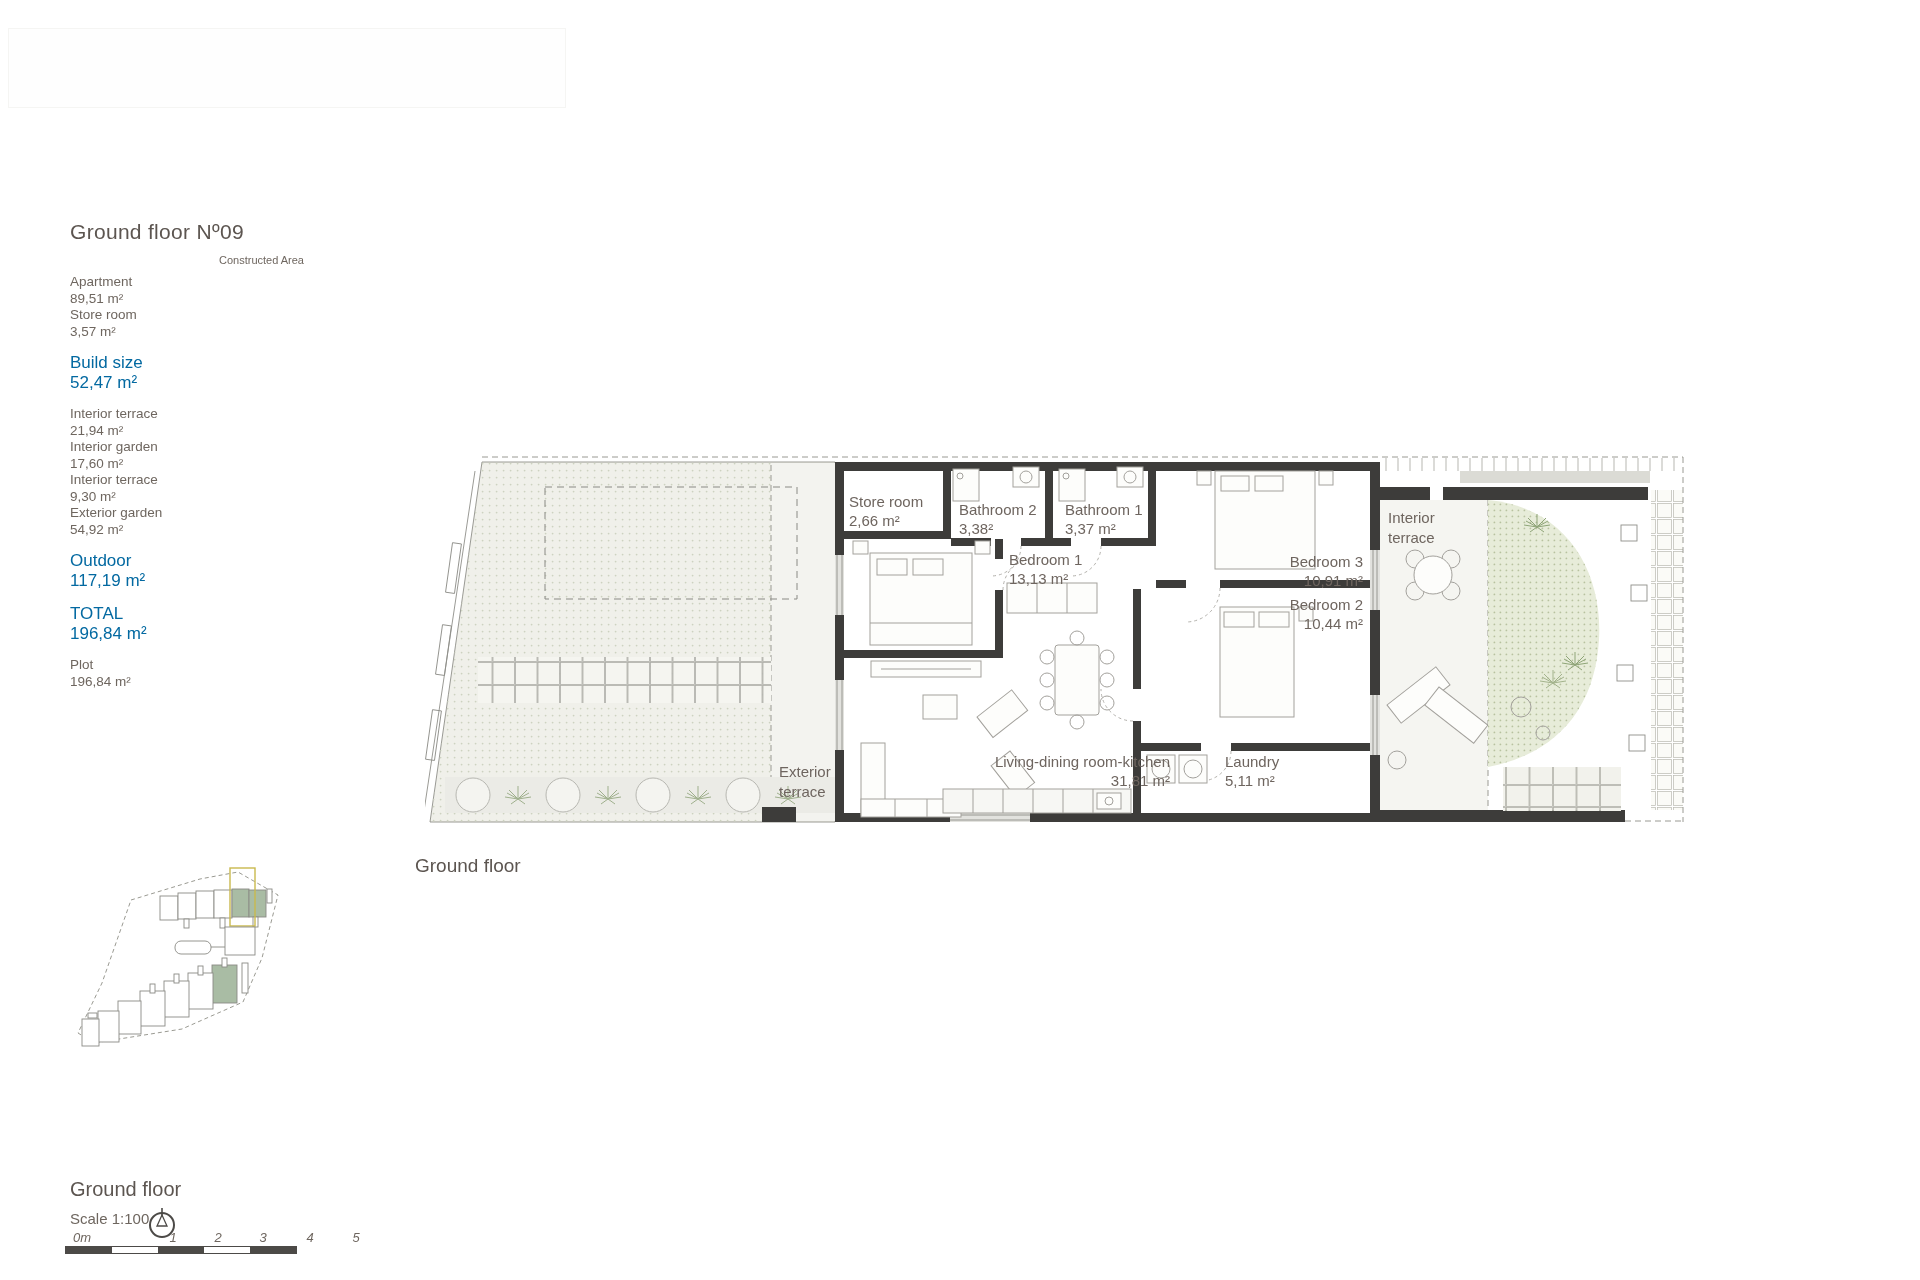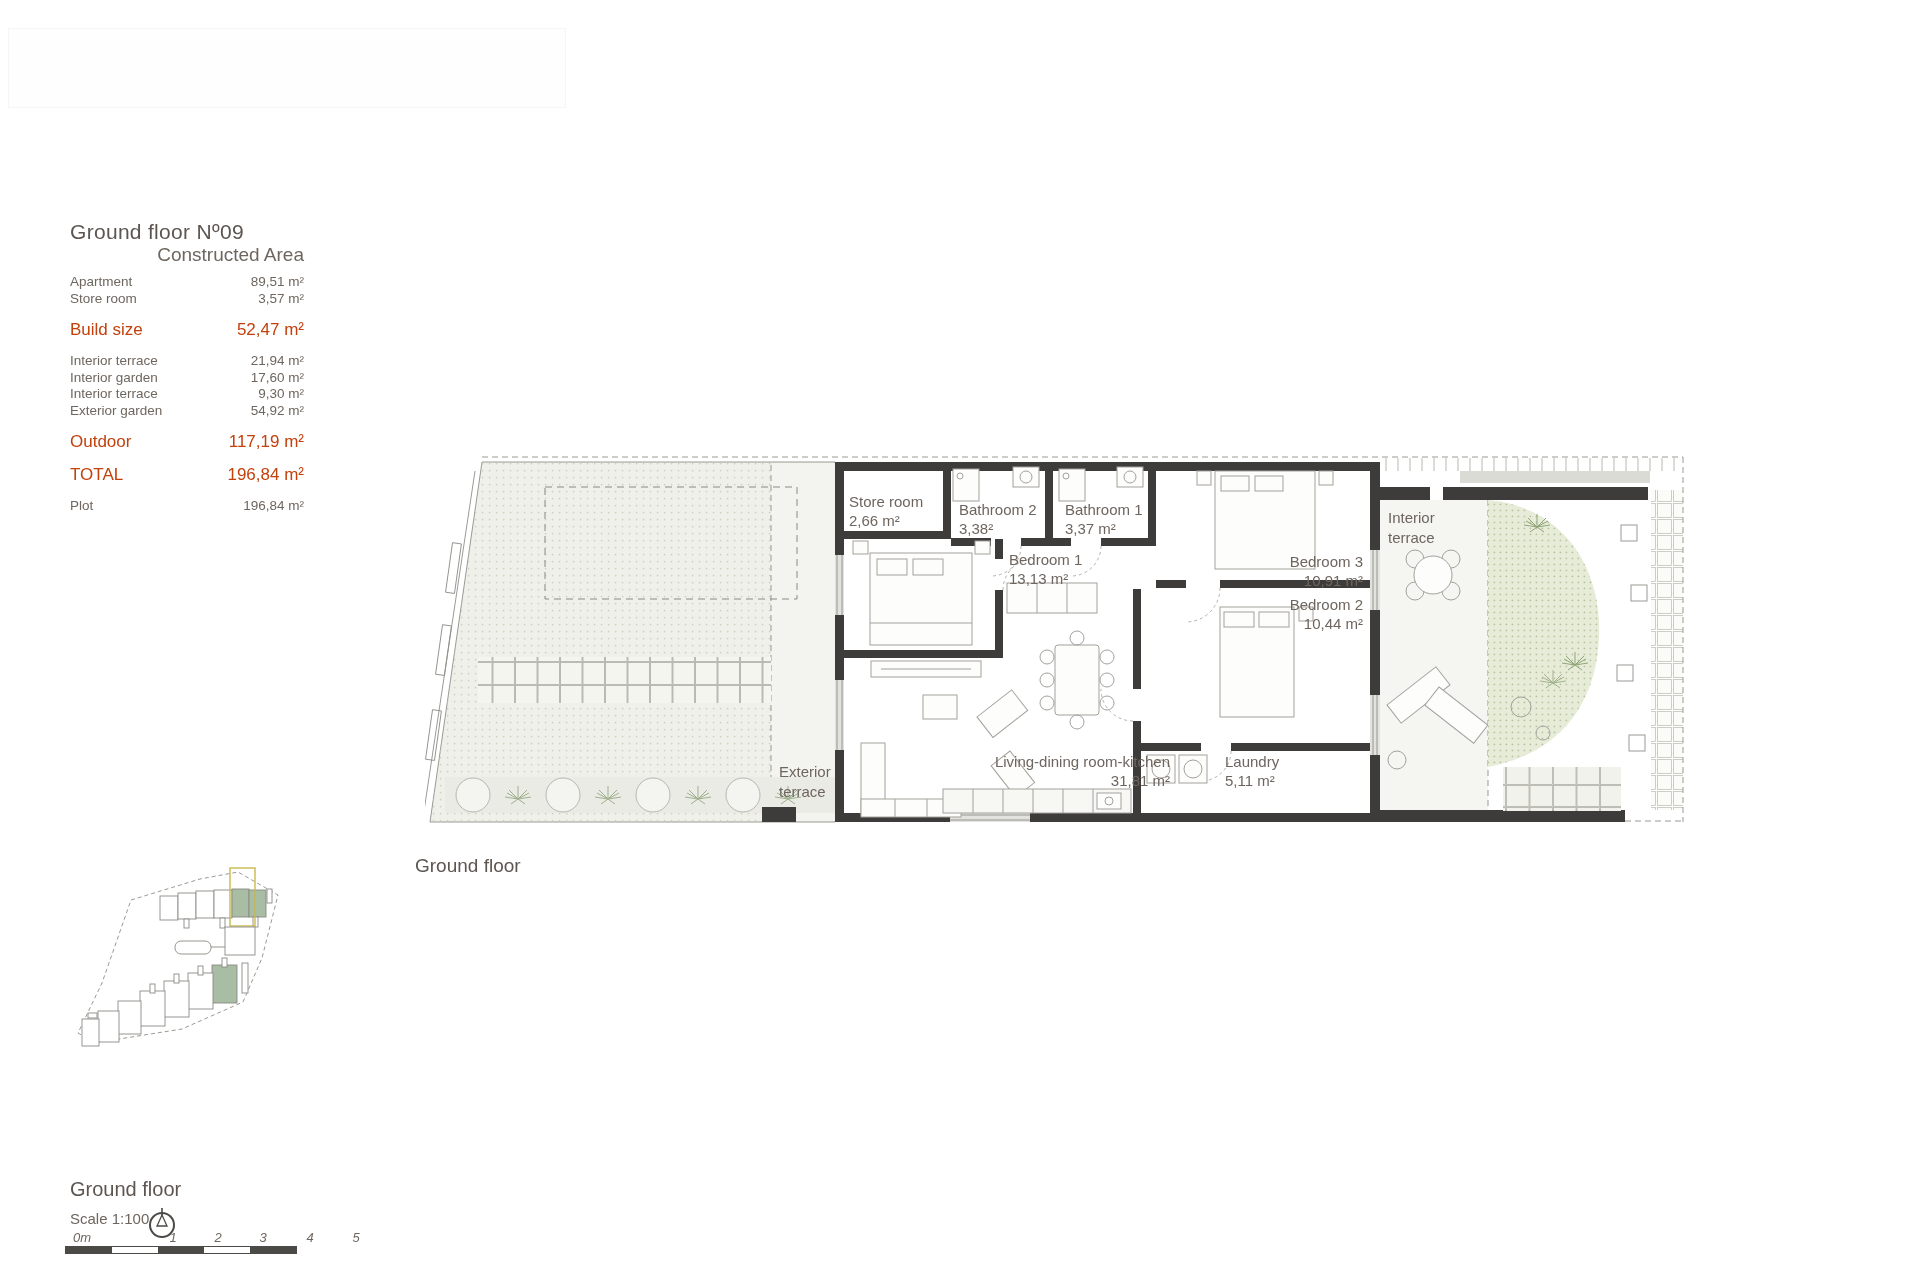--- a/index.html
+++ b/index.html
@@ -1,23 +1,23 @@
 <!DOCTYPE html>
 <html><head>
 <meta charset="utf-8">
 <style>
   html,body{margin:0;padding:0;background:#ffffff;}
   #stage{position:relative;width:1696px;height:1280px;background:#fff;overflow:hidden;
          font-family:"Liberation Sans",sans-serif;color:#675f59;}
   
   #area-table{position:absolute;left:70px;top:220px;width:234px;}
   #area-table .title{font-size:21px;color:#5c5550;letter-spacing:.3px;}
-  #area-table .colhead{text-align:right;font-size:19px;color:#6e665f;}
-  .arow{display:flex;justify-content:space-between;font-size:13.5px;line-height:16.5px;color:#6e665f;}
-  .arow.large{font-size:17px;line-height:20px;color:#c2410c;} .sp13{height:13px;} .sp8{height:8px;}
+  #area-table .colhead{margin-top:10px;text-align:right;font-size:11px;color:#6e665f;}
+  .arow{display:flex;justify-content:space-between;font-size:13.5px;line-height:16.5px;color:#6e665f;flex-direction:column;}
+  .arow.large{font-size:17px;line-height:20px;color:#0369a1;} .sp13{height:13px;} .sp8{height:8px;}
   
   #plan-caption{position:absolute;left:415px;top:855px;font-size:19px;color:#5c5550;}
   #legend{position:absolute;left:70px;top:1178px;}
   #legend .ltitle{font-size:20px;color:#5c5550;}
   #legend .lscale{font-size:15px;color:#6e665f;margin-top:9px;}
   #compass{position:absolute;left:146px;top:1206px;}
   
   #scalebar{position:absolute;left:66px;top:1247px;width:230px;height:6px;display:flex;
             outline:1px solid #4c4a47;}
   #scalebar .seg{flex:1 1 auto;height:100%;}

